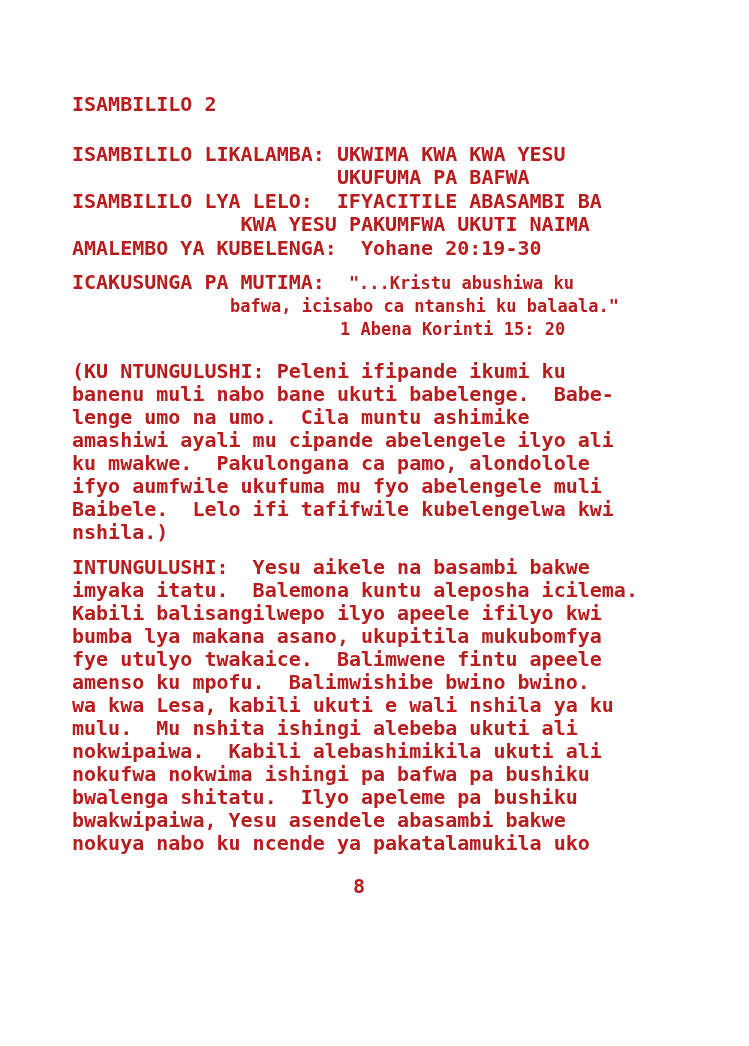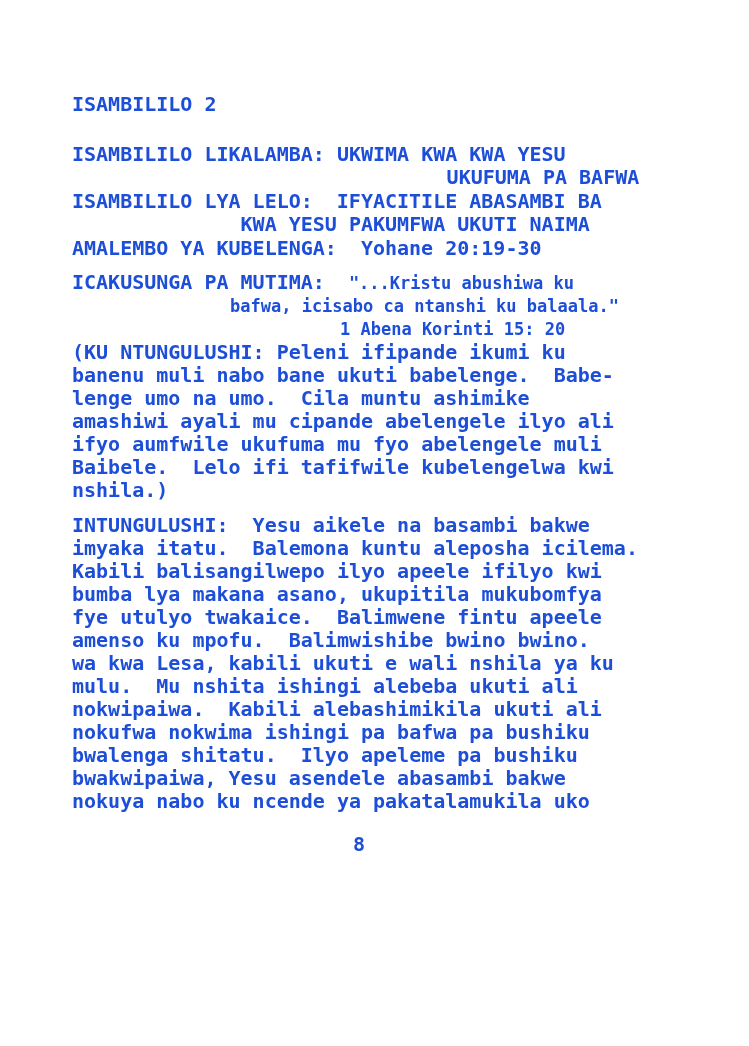--- a/index.html
+++ b/index.html
@@ -4,39 +4,39 @@
 <style>
   html, body { margin: 0; padding: 0; background: #e8e8e8; }
   .page {
     width: 749px;
     height: 1046px;
     background: #ffffff;
     position: relative;
     overflow: hidden;
     font-family: "DejaVu Sans Mono", "Liberation Mono", monospace;
     font-weight: bold;
-    color: #1d4ed8;
+    color: #b91c1c;
     box-sizing: border-box;
   }
   .content { padding: 93px 0 0 72px; }
   .ln {
     font-size: 20px;
     line-height: 23px;
     white-space: pre;
   }
   .sm { font-size: 17px; }
   
   .mt27 { margin-top: 27px; }
   .mt9  { margin-top: 1px; }
   .mt11 { margin-top: 11px; }
-  .mt19 { }
+  .mt19 { margin-top: 19px; }
   .mt12 { margin-top: 12px; }
   .mt20 { margin-top: 20px; }
   
-  .ind-val    { padding-left: 22ch; text-align: center; }   
+  .ind-val    { padding-left: 22ch; }   
   .ind-kwa    { padding-left: 14ch; }   
   .ind-first  { padding-left: 5ch; }    
   .ind-quote2 { padding-left: 158px; }  
   .ind-ref    { padding-left: 268px; }  
   .ind-pgnum  { padding-left: 281px; }  
   .ml12 { margin-left: 12px; text-align: center; }          
   .ml24 { margin-left: 24px; }          
 </style>
 </head>
 <body>
@@ -56,20 +56,21 @@
 
     <div class="ln mt11"><span>ICAKUSUNGA PA MUTIMA:</span><span class="sm ml24">"...Kristu abushiwa ku</span></div>
     <div class="ln sm ind-quote2"><span>bafwa, icisabo ca ntanshi ku balaala."</span></div>
     <div class="ln sm ind-ref"><span>1 Abena Korinti 15: 20</span></div>
 
     <div>
       <div class="ln mt19">(KU NTUNGULUSHI: Peleni ifipande ikumi ku</div>
       <div class="ln">banenu muli nabo bane ukuti babelenge.  Babe-</div>
       <div class="ln">lenge umo na umo.  Cila muntu ashimike</div>
       <div class="ln">amashiwi ayali mu cipande abelengele ilyo ali</div>
+      <div class="ln">ku mwakwe.  Pakulongana ca pamo, alondolole</div>
       <div class="ln">ifyo aumfwile ukufuma mu fyo abelengele muli</div>
       <div class="ln">Baibele.  Lelo ifi tafifwile kubelengelwa kwi</div>
       <div class="ln">nshila.)</div>
     </div>
 
     <div>
       <div class="ln mt12">INTUNGULUSHI:  Yesu aikele na basambi bakwe</div>
       <div class="ln">imyaka itatu.  Balemona kuntu aleposha icilema.</div>
       <div class="ln">Kabili balisangilwepo ilyo apeele ifilyo kwi</div>
       <div class="ln">bumba lya makana asano, ukupitila mukubomfya</div>

